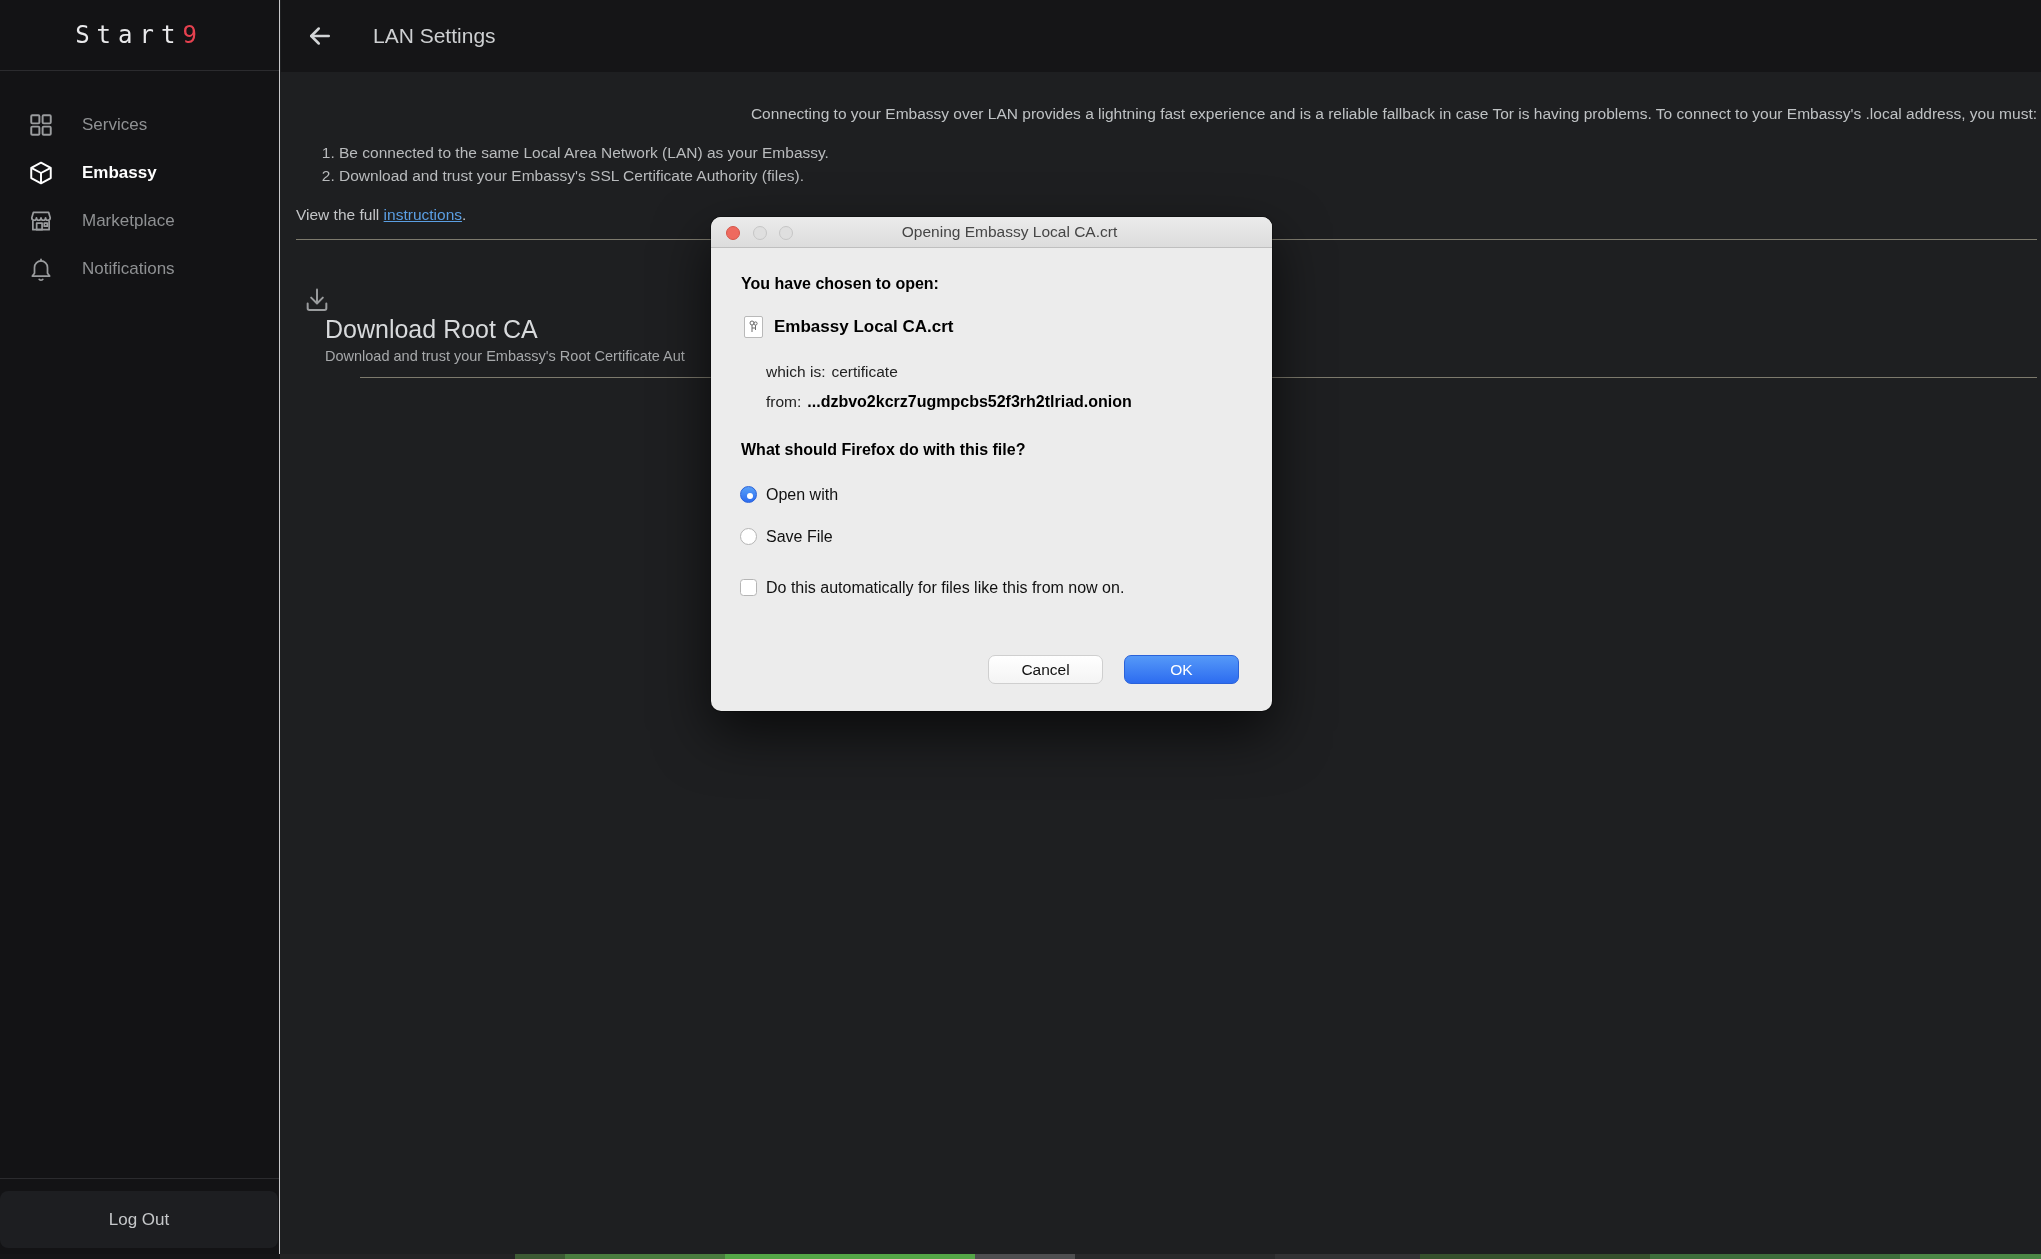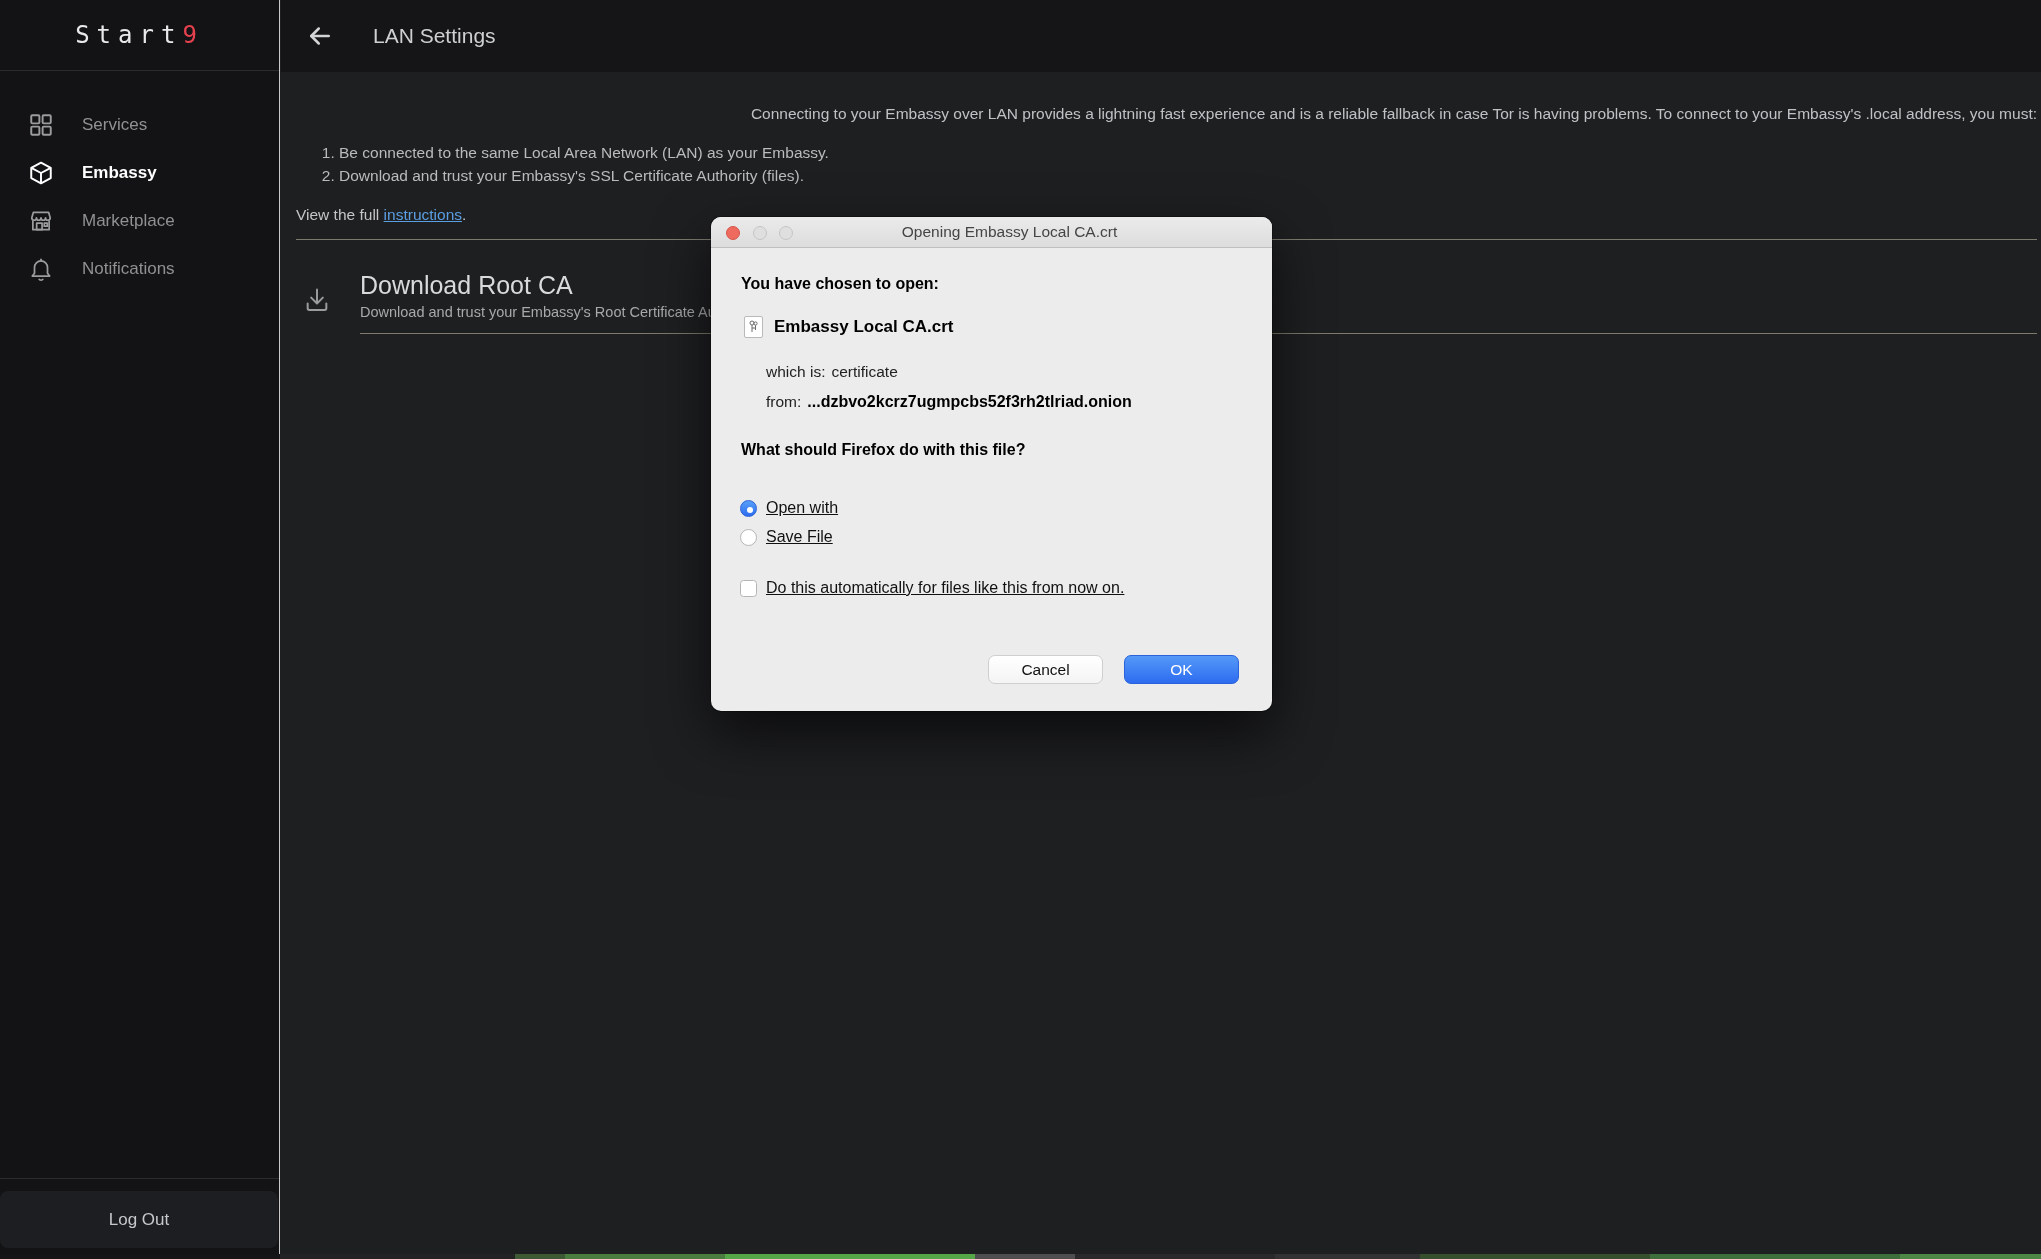--- a/index.html
+++ b/index.html
@@ -51,21 +51,21 @@
   main {
     position:absolute; left:281px; top:72px; right:0; bottom:0;
     background:#1e1f21; padding:26px 4px 0 15px;
   }
   .intro { font-size:15.5px; line-height:20px; color:#bfc2c4; margin-top:6px; white-space:nowrap;text-align:right; }
   .steps { margin-top:17px; padding-left:43px; color:#b9bbbd; font-size:15.5px; line-height:23px; }
   .view-full { margin-top:19px; font-size:15.5px; color:#c3c5c7; }
   .link { color:#5b9fe3; text-decoration:underline; cursor:pointer; }
   .sep { height:1px; background:#7d7a6d; }
   .sep1 { margin-top:15px; }
-  .dl-row { margin-top:30px; display:flex; cursor:pointer; }
+  .dl-row { margin-top:30px; display:flex; cursor:pointer;flex-direction:column; }
   .dl-icon { width:28px; height:28px; margin:16px 0 0 7px; display:inline-flex; }
   .dl-text { margin-left:29px; }
   .dl-title { font-size:25px; font-weight:400; color:#d8dadc; line-height:30px; }
   .dl-sub { margin-top:4px; font-size:14.5px; color:#a7a9ab; white-space:nowrap; }
   .sep2 { margin-top:13px; margin-left:64px; }
 
   
   .dialog {
     position:absolute; left:711px; top:217px; width:561px; height:494px;
     background:#ececec; border-radius:10px; z-index:10;
@@ -92,21 +92,21 @@
   .which { position:absolute; left:55px; top:146px; color:#222; }
   .which .val { margin-left:6px; }
   .from { position:absolute; left:55px; top:176px; color:#222; }
   .from .val { margin-left:6px; font-weight:bold; font-size:16px; color:#000; }
   .question { position:absolute; left:30px; top:224px; font-weight:bold; font-size:16px; color:#000; }
   .radio { width:17px; height:17px; border-radius:50%; background:#fff; border:1px solid #b5b5b5;
            display:inline-block; cursor:pointer; flex:none; }
   .radio.checked { background:linear-gradient(#58a0f8,#2d6cf0); border-color:#2a62d9; position:relative; }
   .radio.checked::after { content:""; position:absolute; left:5.5px; top:5.5px; width:6px; height:6px;
                           border-radius:50%; background:#fff; }
-  .row { position:absolute; display:flex; align-items:flex-end;text-decoration:underline; }
+  .row { position:absolute; display:flex; align-items:flex-start; }
   .row-openwith { left:29px; top:269px; height:31px; }
   .rlabel { margin-left:9px; font-size:16px; color:#111; }
   .select { margin-left:11px; width:380px; height:30px; background:#fff; border:1px solid #c3c3c3;
             border-radius:5px; display:flex; align-items:center; position:relative; cursor:pointer; }
   .sel-text { margin-left:12px; font-size:16px; color:#111; }
   .stepper { position:absolute; right:-1px; top:-1px; bottom:-1px; width:26px;
              background:linear-gradient(#5599f8,#2d6cf0); border-radius:5px;
              display:flex; align-items:center; justify-content:center; }
   .row-savefile { left:29px; top:311px; height:18px; }
   .row-auto { left:29px; top:362px; height:18px; }

